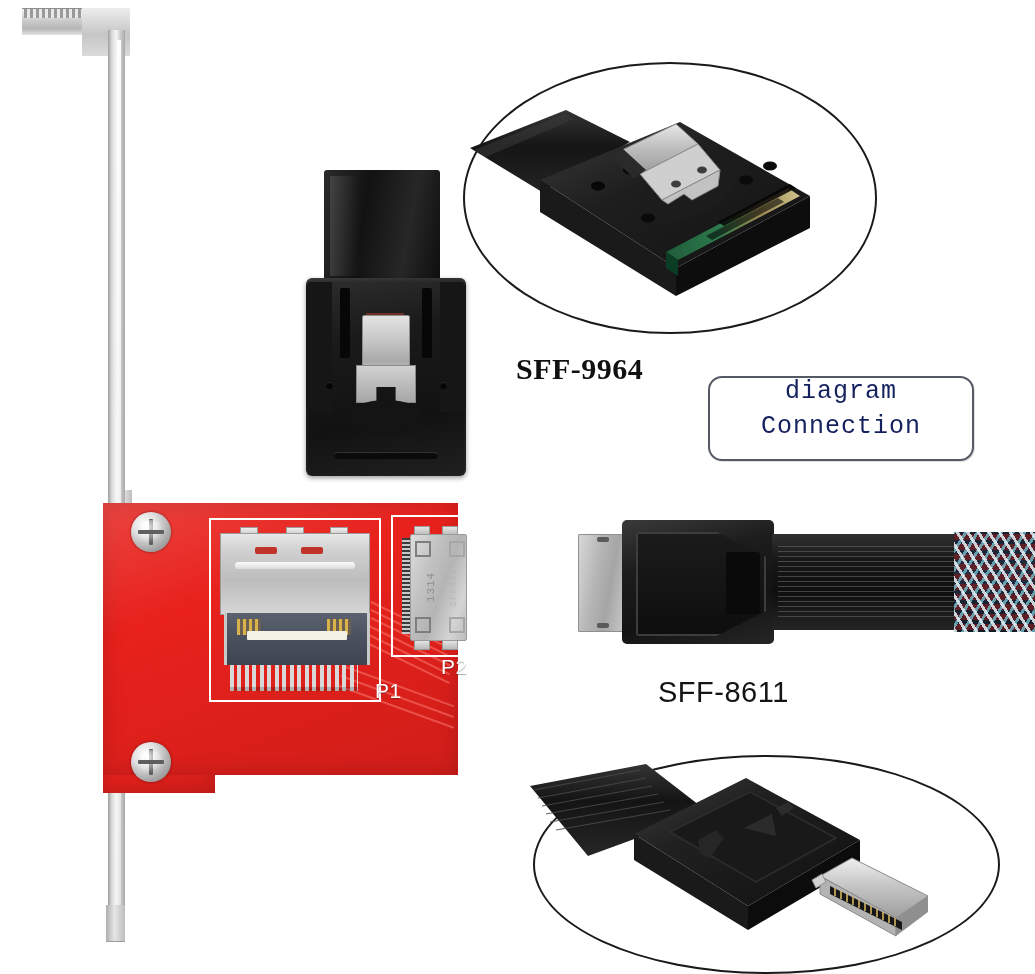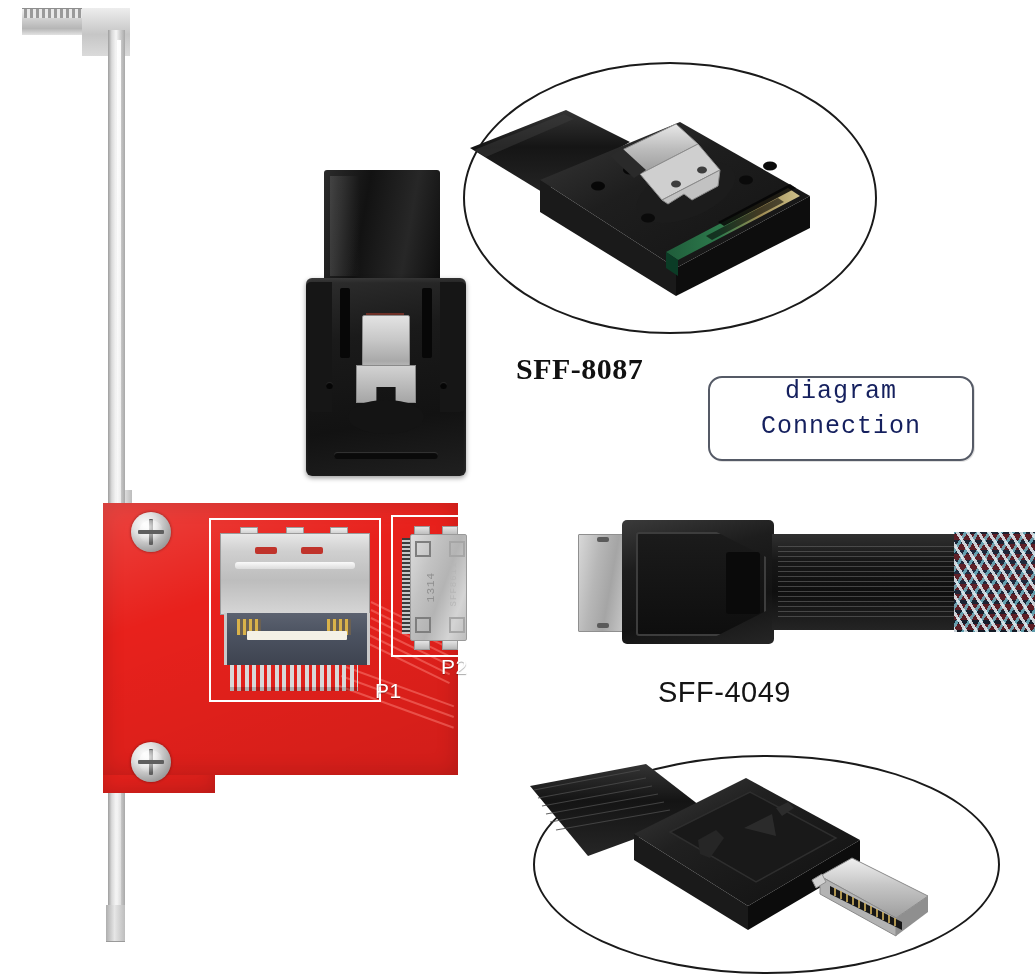--- a/index.html
+++ b/index.html
@@ -472,41 +472,41 @@
       <path d="M148,52 L206,24 L228,44 L170,74 Z" fill="url(#met87)" stroke="#8d8d8d" stroke-width="1"></path>
       <path d="M170,74 L228,44 L250,70 L192,100 Z" fill="#cfcfcf" stroke="#8d8d8d" stroke-width="1"></path>
       <path d="M192,100 L250,70 L248,86 L222,100 L214,94 L198,104 Z" fill="#c2c2c2" stroke="#8a8a8a" stroke-width="1"></path>
       <ellipse cx="206" cy="84" rx="5" ry="3.5" fill="#3d3d3d"></ellipse>
       <ellipse cx="232" cy="70" rx="5" ry="3.5" fill="#3d3d3d"></ellipse>
 
       <path d="M140,56 L152,48 L176,70 L164,78 Z" fill="#2a2a2a"></path>
     </svg>
   </div>
 
-  <div class="abs" id="label-8087">SFF-8087</div>
+  <div class="abs" id="label-8087">SFF-9964</div>
 
   <div class="abs" id="conn-box">
     <div class="conn-line">diagram</div>
     <div class="conn-line" id="conn-line1">Connection</div>
   </div>
 
   <div class="abs" id="cable11">
     <div class="abs c11-tip">
       <div class="abs c11-tipclip" style="left:18px; top:2px;"></div>
       <div class="abs c11-tipclip" style="left:18px; top:88px;"></div>
     </div>
     <div class="abs c11-body"></div>
     <div class="abs c11-inner"></div>
     <div class="abs c11-darkpatch"></div>
     <div class="abs c11-flat"></div>
     <div class="abs c11-flat-lines"></div>
     <div class="abs c11-braid"></div>
   </div>
 
-  <div class="abs" id="label-8611">SFF-4049</div>
+  <div class="abs" id="label-8611">SFF-8611</div>
 
   <div class="abs ellipse-callout" style="left:533px; top:755px; width:463px; height:215px;"></div>
 
   <div class="abs" id="plug11">
     <svg width="400" height="190" viewBox="0 0 400 190">
       <defs>
         <linearGradient id="rib11" x1="0" y1="0" x2="0" y2="1">
           <stop offset="0%" stop-color="#343434"></stop>
           <stop offset="40%" stop-color="#141414"></stop>
           <stop offset="100%" stop-color="#262626"></stop>

